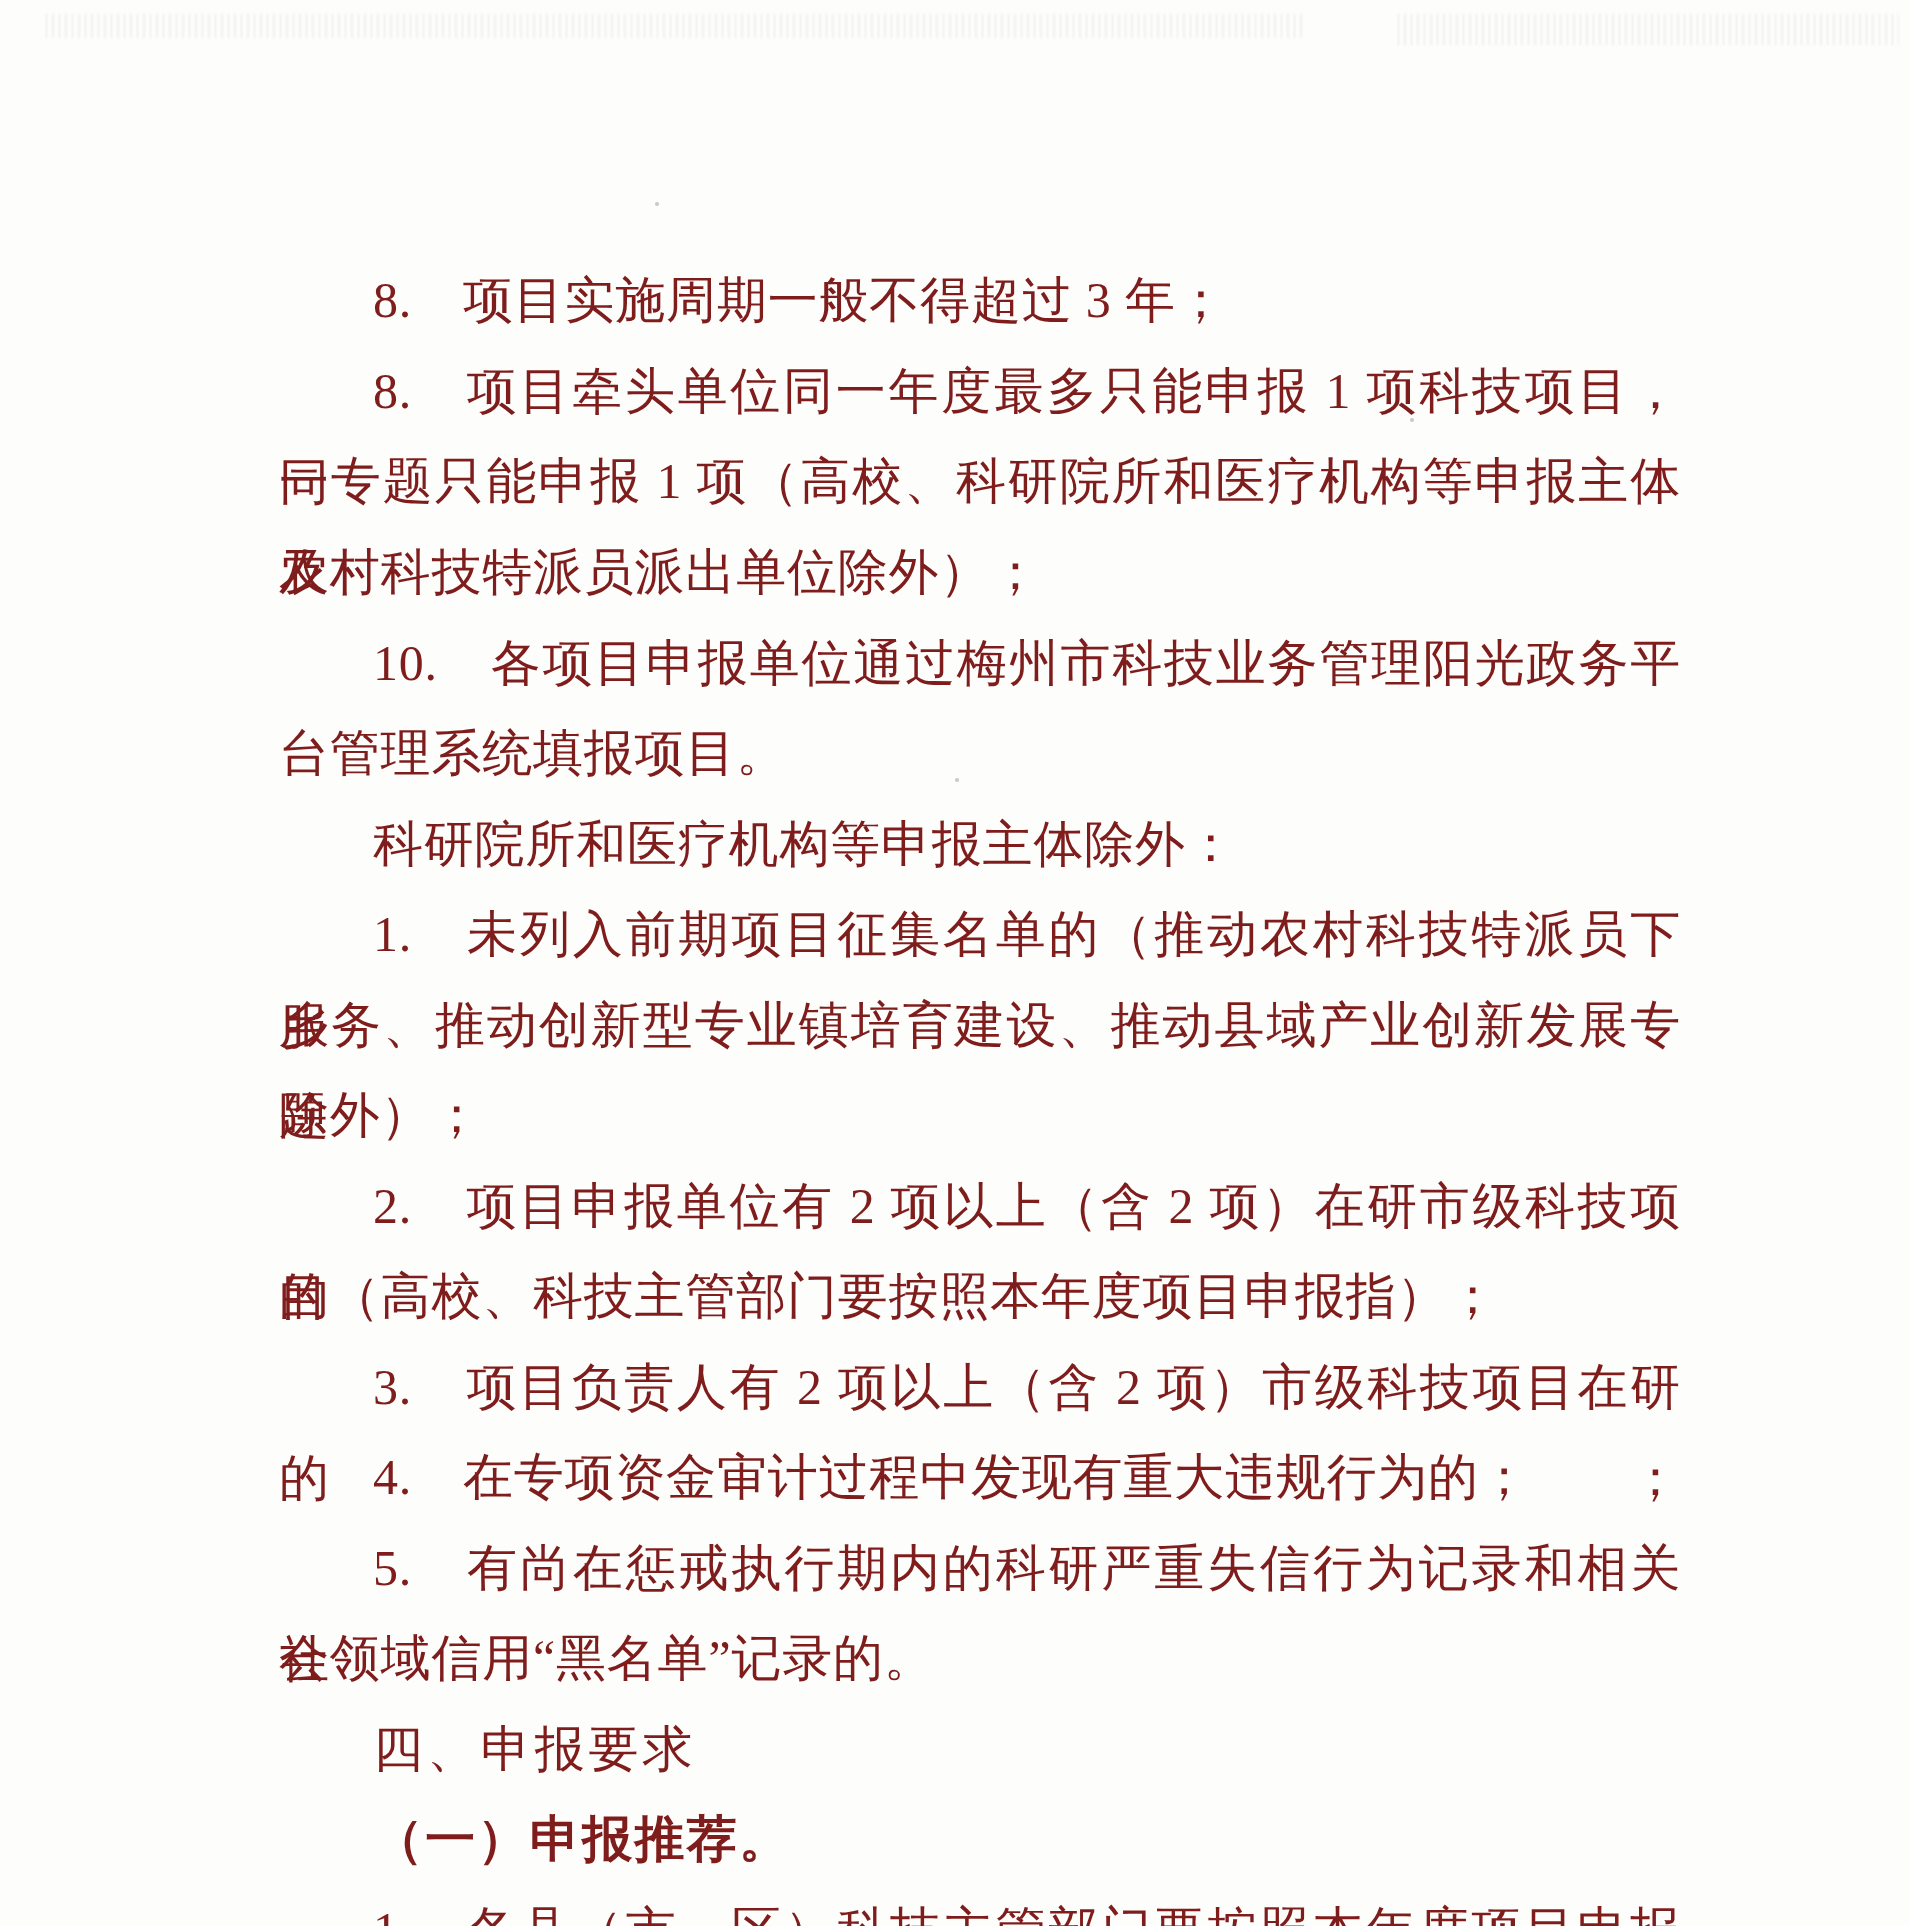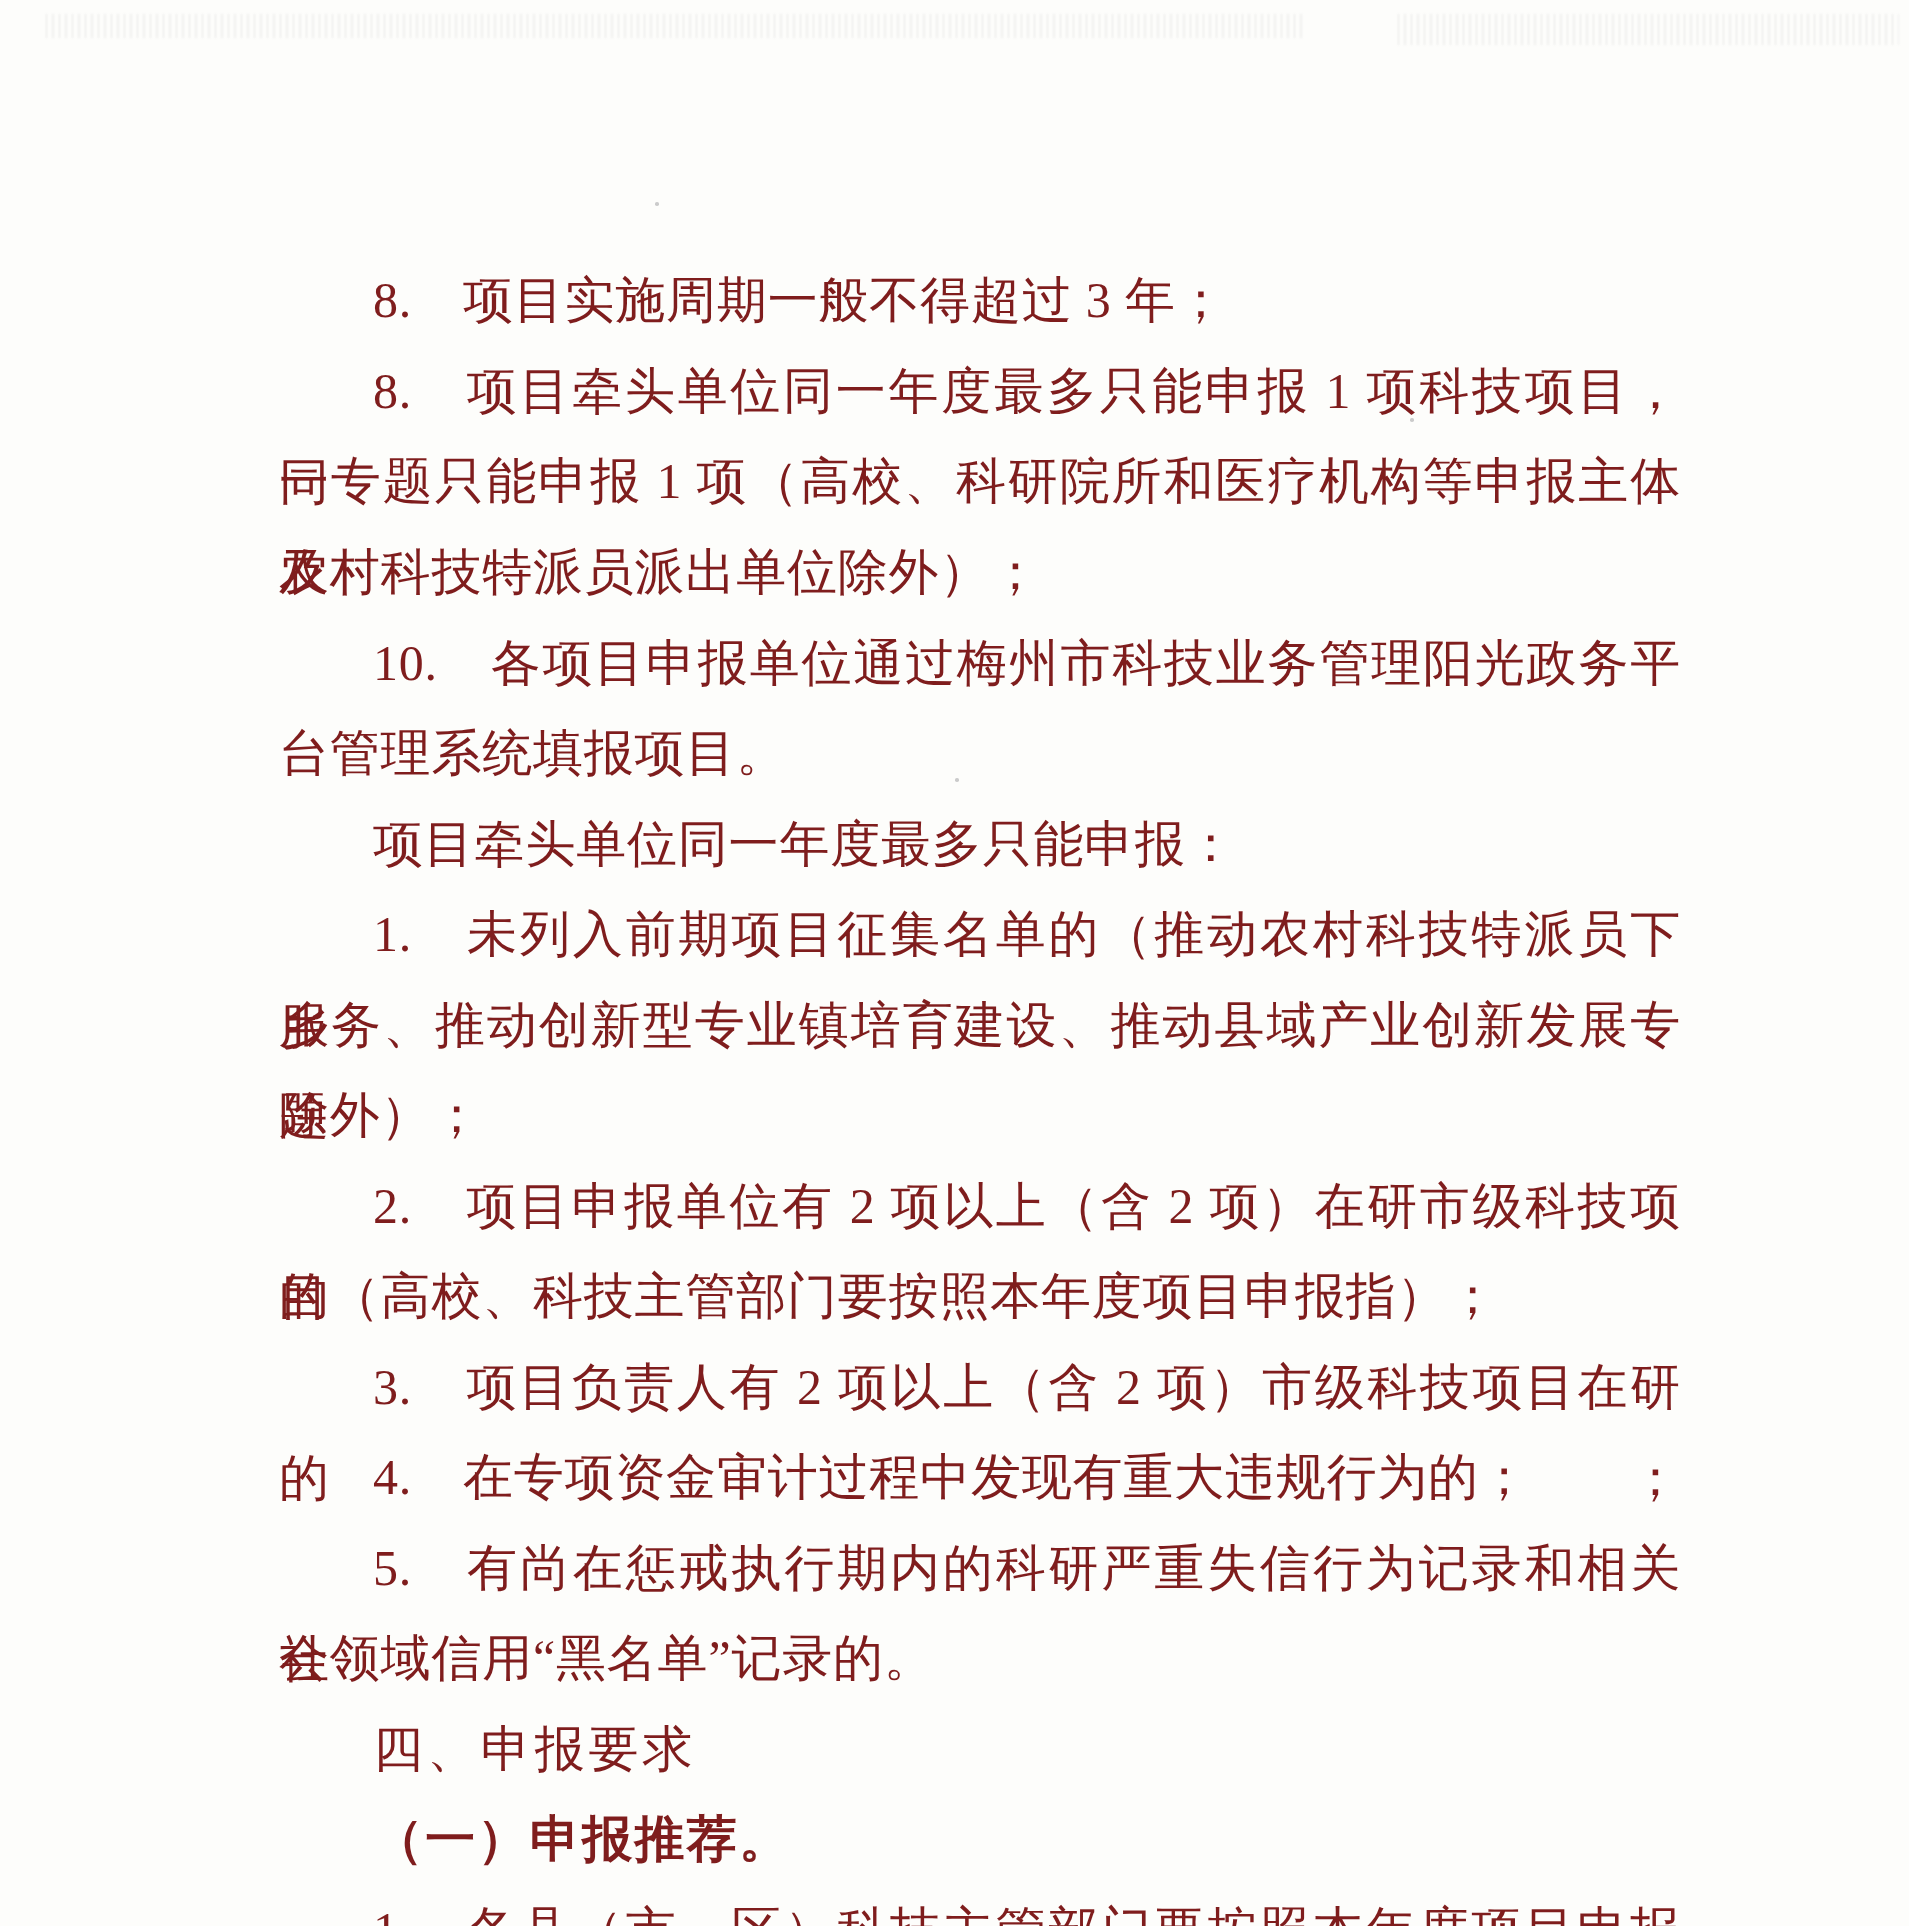--- a/index.html
+++ b/index.html
@@ -74,21 +74,21 @@
   <div class="speck" style="left:655px; top:202px;"></div>
   <div class="speck" style="left:1410px; top:418px;"></div>
   <div class="speck" style="left:955px; top:778px;"></div>
 
   <div class="line indent" style="top:255px;">8.　项目实施周期一般不得超过 3 年；</div>
   <div class="line indent justify" style="top:346px;">8.　项目牵头单位同一年度最多只能申报 1 项科技项目，同</div>
   <div class="line justify" style="top:436px;">一专题只能申报 1 项（高校、科研院所和医疗机构等申报主体及</div>
   <div class="line" style="top:527px;">农村科技特派员派出单位除外）；</div>
   <div class="line indent justify" style="top:618px;">10.　各项目申报单位通过梅州市科技业务管理阳光政务平</div>
   <div class="line" style="top:708px;">台管理系统填报项目。</div>
-  <div class="line indent" style="top:799px;">项目牵头单位同一年度最多只能申报：</div>
+  <div class="line indent" style="top:799px;">科研院所和医疗机构等申报主体除外：</div>
   <div class="line indent justify" style="top:889px;">1.　未列入前期项目征集名单的（推动农村科技特派员下乡</div>
   <div class="line justify" style="top:980px;">服务、推动创新型专业镇培育建设、推动县域产业创新发展专题</div>
   <div class="line" style="top:1070px;">除外）；</div>
   <div class="line indent justify" style="top:1161px;">2.　项目申报单位有 2 项以上（含 2 项）在研市级科技项目</div>
   <div class="line" style="top:1251px;">的（高校、科技主管部门要按照本年度项目申报指）；</div>
   <div class="line indent justify" style="top:1342px;">3.　项目负责人有 2 项以上（含 2 项）市级科技项目在研的；</div>
   <div class="line indent" style="top:1432px;">4.　在专项资金审计过程中发现有重大违规行为的；</div>
   <div class="line indent justify" style="top:1523px;">5.　有尚在惩戒执行期内的科研严重失信行为记录和相关社</div>
   <div class="line" style="top:1613px;">会领域信用“黑名单”记录的。</div>
   <div class="line indent h-main" style="top:1704px;">四、申报要求</div>

